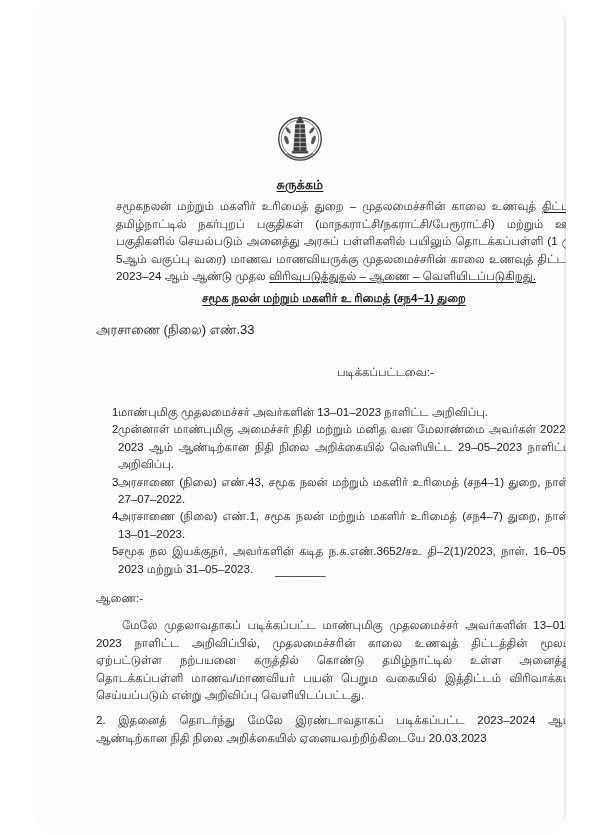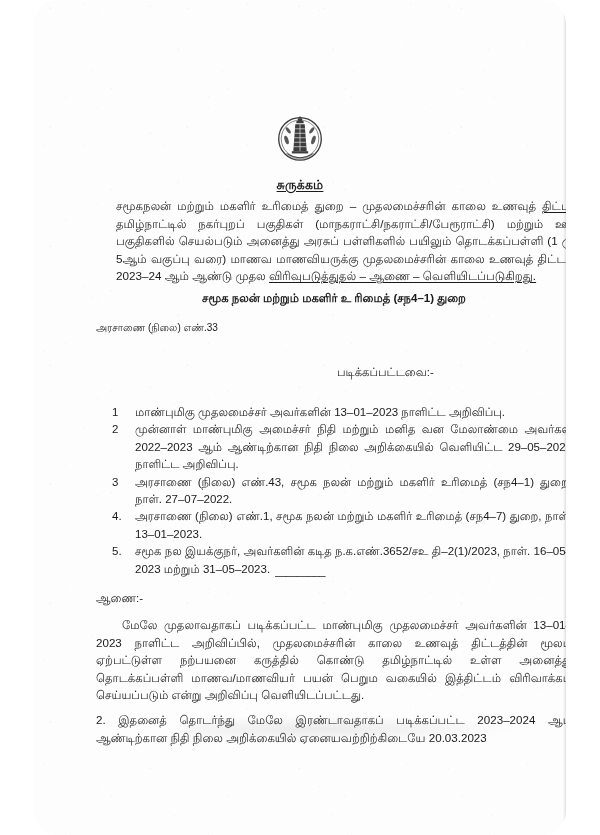--- a/index.html
+++ b/index.html
@@ -105,29 +105,30 @@
   .dept-line {
     position: absolute;
     top: 292px;
     left: 62px;
     width: 476px;
     text-align: center;
     font-size: 11.5px;
     font-weight: bold;
   }
   .dept-line span {
+    text-decoration: underline;
     text-underline-offset: 2.5px;
   }
 
   
   .go-number {
     position: absolute;
     top: 322px;
     left: 62px;
-    font-size: 10px;
+    font-size: 13px;
   }
   .date-block {
     position: absolute;
     top: 322px;
     left: 303px;
     font-size: 11.5px;
     line-height: 18px;
   }
   .read-label {
     position: absolute;
@@ -154,21 +155,20 @@
     width: 22px;
     flex: 0 0 22px;
     text-align: left;
     padding-left: 16px;
     box-sizing: border-box;
   }
   .ref-text {
     flex: 1 1 auto;
     text-align: justify;
     text-justify: inter-word;
-    margin-left: 17px;
   }
 
   
   .separator {
     position: absolute;
     top: 569px;
     left: 0;
     width: 100%;
     text-align: center;
     font-size: 11.5px;

